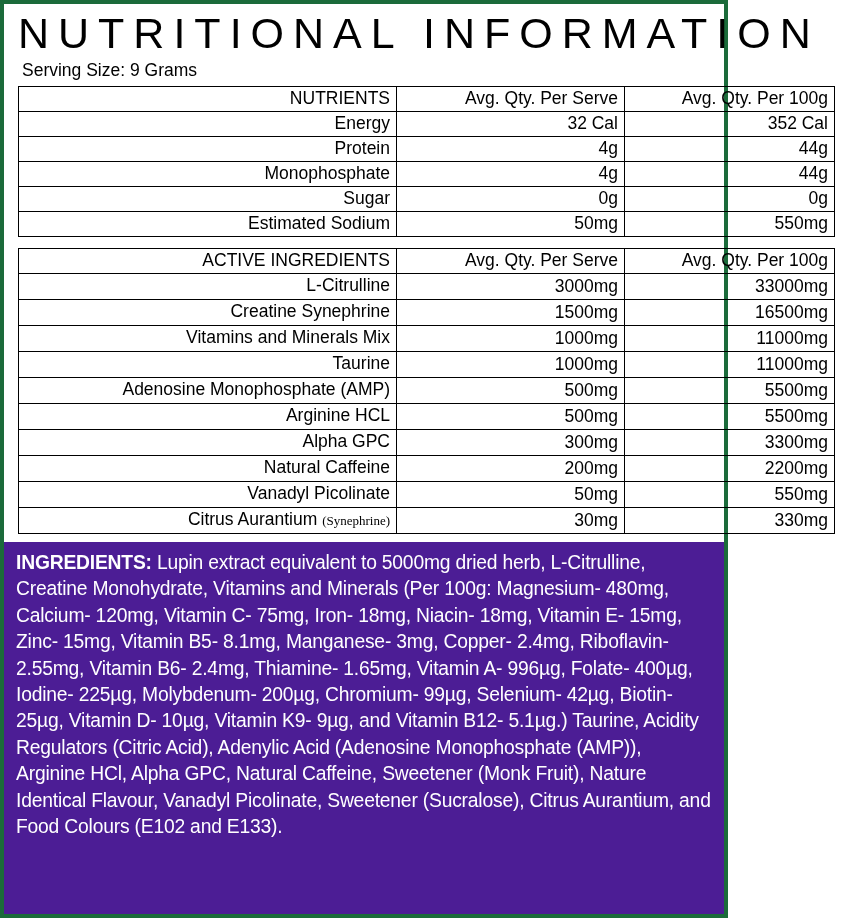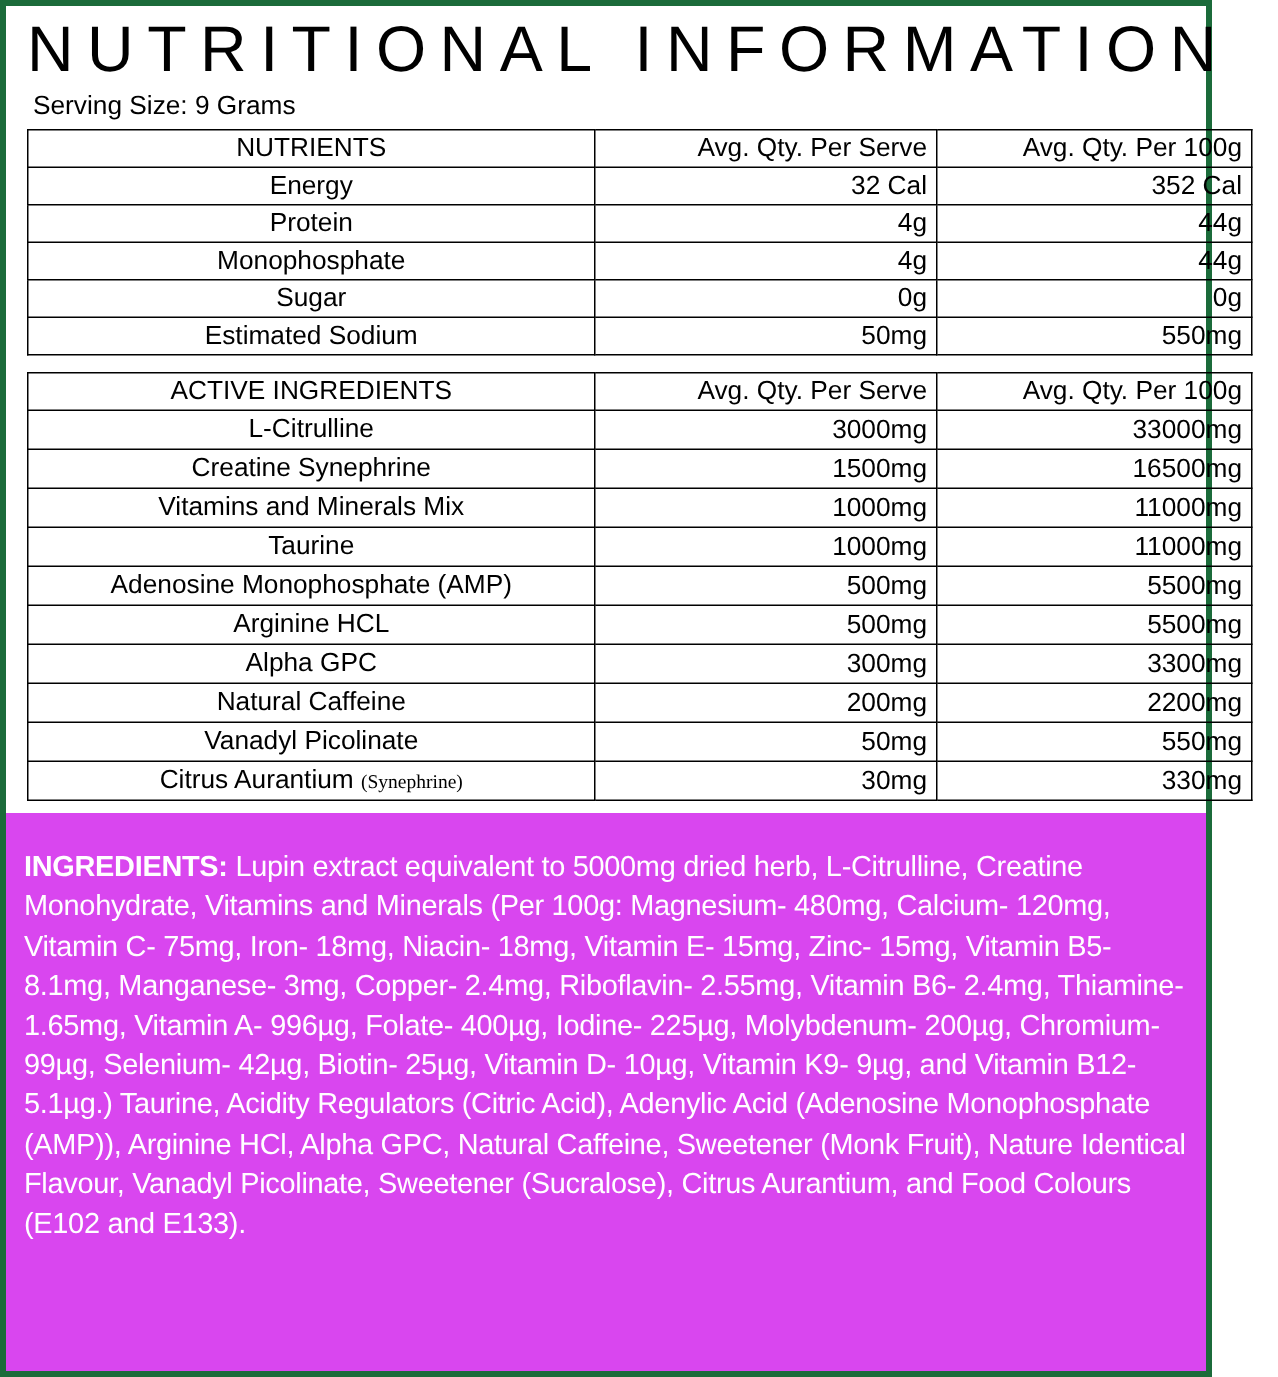--- a/index.html
+++ b/index.html
@@ -8,21 +8,21 @@
   }
   body {
     width: 852px;
     height: 918px;
     background: #ffffff;
     font-family: "Liberation Sans", sans-serif;
     color: #000000;
     overflow: hidden;
   }
   .panel {
-    width: 808px;
+    width: 728px;
     height: 918px;
     box-sizing: border-box;
     border: 4px solid #1b6b3a;
     background: #ffffff;
     display: flex;
     flex-direction: column;
   }
   .top {
     padding: 4px 14px 0 14px;
     flex: 0 0 auto;
@@ -56,38 +56,38 @@
     height: 25px;
     box-sizing: border-box;
   }
   .hdr td {
     font-weight: bold;
     font-size: 17.5px;
   }
   .hdr td.c, .hdr td.c2 {
     text-align: right;
   }
-  td.name { text-align: center; }
+  td.name { text-align: right; }
   td.val  { text-align: right; }
   .col-name { width: 378px; }
   .col-v1   { width: 228px; }
   .col-v2   { width: 210px; }
   .small {
     font-size: 13px;
     font-family: Liberation Serif, serif;
   }
   .tablegap {
     height: 11px;
   }
   .ing {
     margin-top: 8px;
-    background: #d946ef;
+    background: #4c1d95;
     color: #ffffff;
     flex: 1 1 auto;
-    padding: 24px 10px 6px 12px;
+    padding: 8px 10px 6px 12px;
     box-sizing: border-box;
   }
   .ing p {
     margin: 0;
     font-size: 19.3px;
     line-height: 26.4px;
     letter-spacing: -0.2px;
     text-align: left;
   }
   .ing b {

